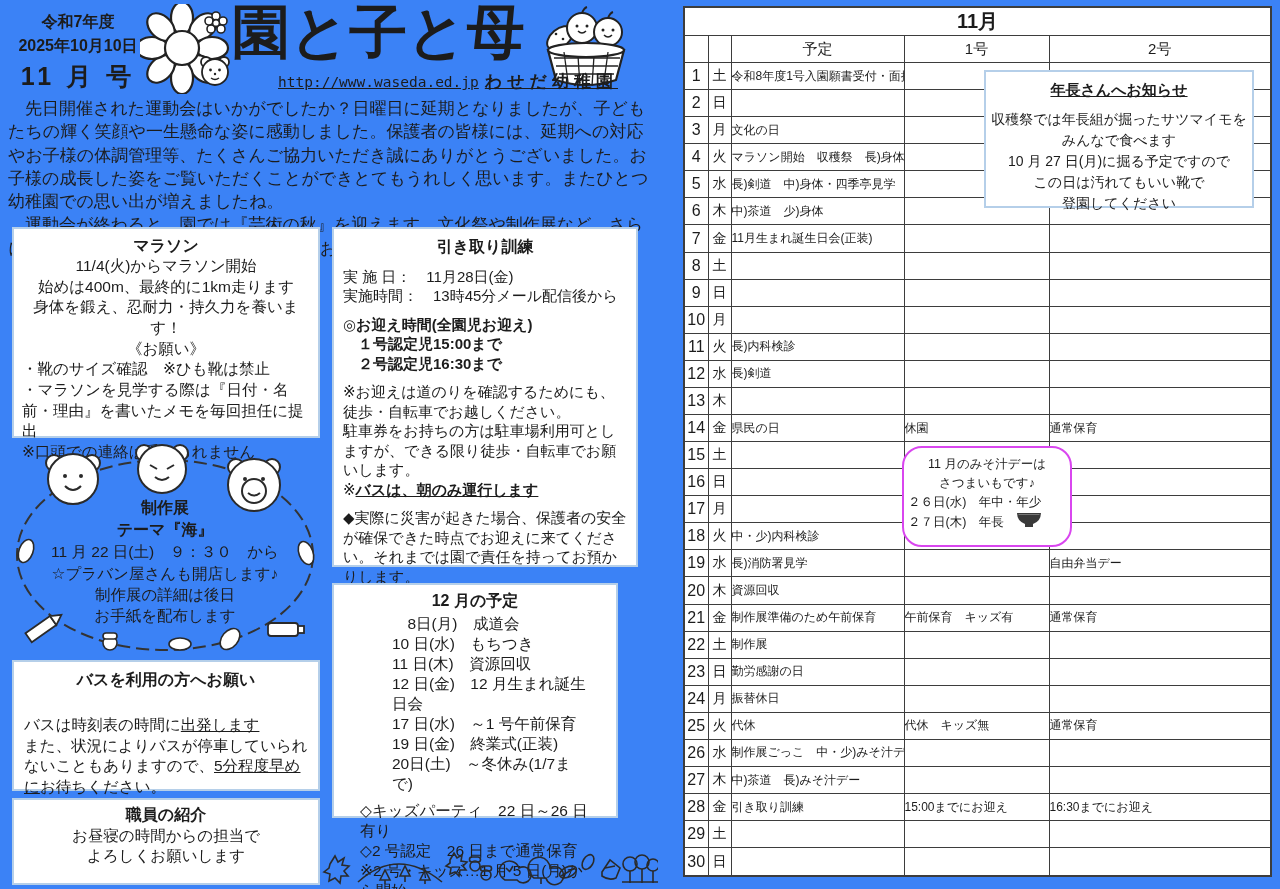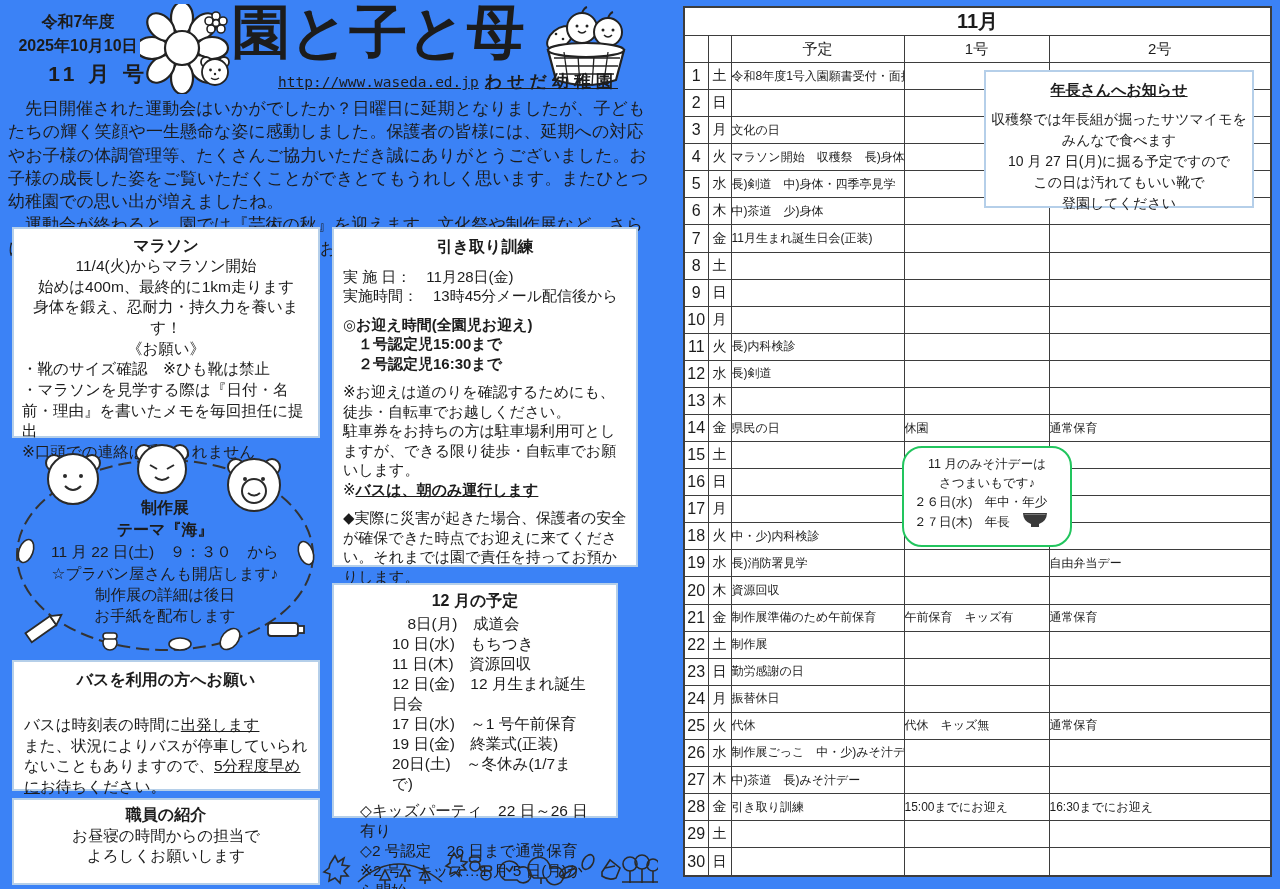--- a/index.html
+++ b/index.html
@@ -6,21 +6,21 @@
   body {
     width:1280px; height:889px; background:#ffffff;
     font-family:"Liberation Sans","DejaVu Sans",sans-serif;
     color:#1c1c1c;
   }
   .page { position:relative; width:1280px; height:889px; overflow:hidden; background:#3b82f6; }
 
   
   .hdr-date { position:absolute; left:8px; top:10px; width:140px; text-align:center;
               font-weight:bold; font-size:16px; line-height:1.5; }
-  .hdr-issue { font-size:21px; letter-spacing:4px;text-align:right; }
+  .hdr-issue { font-size:25px; letter-spacing:4px; }
   .hdr-flower { position:absolute; left:140px; top:4px; }
   .hdr-title { position:absolute; left:232px; top:0px; font-size:58px; font-weight:bold;
                letter-spacing:0px; line-height:1.1; }
   .hdr-basket { position:absolute; left:540px; top:6px; }
   .hdr-urlline { position:absolute; left:278px; top:70px; white-space:nowrap; }
   .hdr-url { font-family:"DejaVu Sans Mono","Liberation Mono",monospace; font-size:14.5px;
              text-decoration:underline;text-align:right; }
   .hdr-school { font-weight:bold; font-size:17px; letter-spacing:5px; text-decoration:underline; margin-left:6px; }
 
   .intro { position:absolute; left:8px; top:97px; width:650px; font-size:17px;
@@ -69,23 +69,23 @@
   .c-day  { text-align:center; font-size:14px; }
   .c-plan, .c-no1, .c-no2 { font-size:12px; padding-left:5px; white-space:nowrap; }
 
   
   .notice { position:absolute; left:984px; top:70px; width:270px; height:138px;
             border:2px solid #b5cfe9; background:#fff; box-sizing:border-box;
             text-align:center; font-size:14px; line-height:1.5; padding-top:7px; z-index:5; }
   .notice-title { font-size:15px; font-weight:bold; text-decoration:underline; margin-bottom:7px; }
 
   .miso { position:absolute; left:902px; top:446px; width:170px; height:101px;
-          border:2px solid #22c55e; border-radius:20px; background:#fff; box-sizing:border-box;
+          border:2px solid #d946ef; border-radius:20px; background:#fff; box-sizing:border-box;
           font-size:12.5px; text-align:center; line-height:1.5; padding-top:7px; z-index:5; }
-  .miso-l3, .miso-l4 { text-align:left; padding-left:10px; }
+  .miso-l3, .miso-l4 { text-align:left; padding-left:4px; }
   .miso-l4 { display:flex; align-items:center; gap:10px; }
   .bowl { display:inline-block; margin-left:2px; }
 </style>
 </head>
 <body>
 
 <div class="page">
 
   <div class="hdr-date">
     <div>令和7年度</div>

